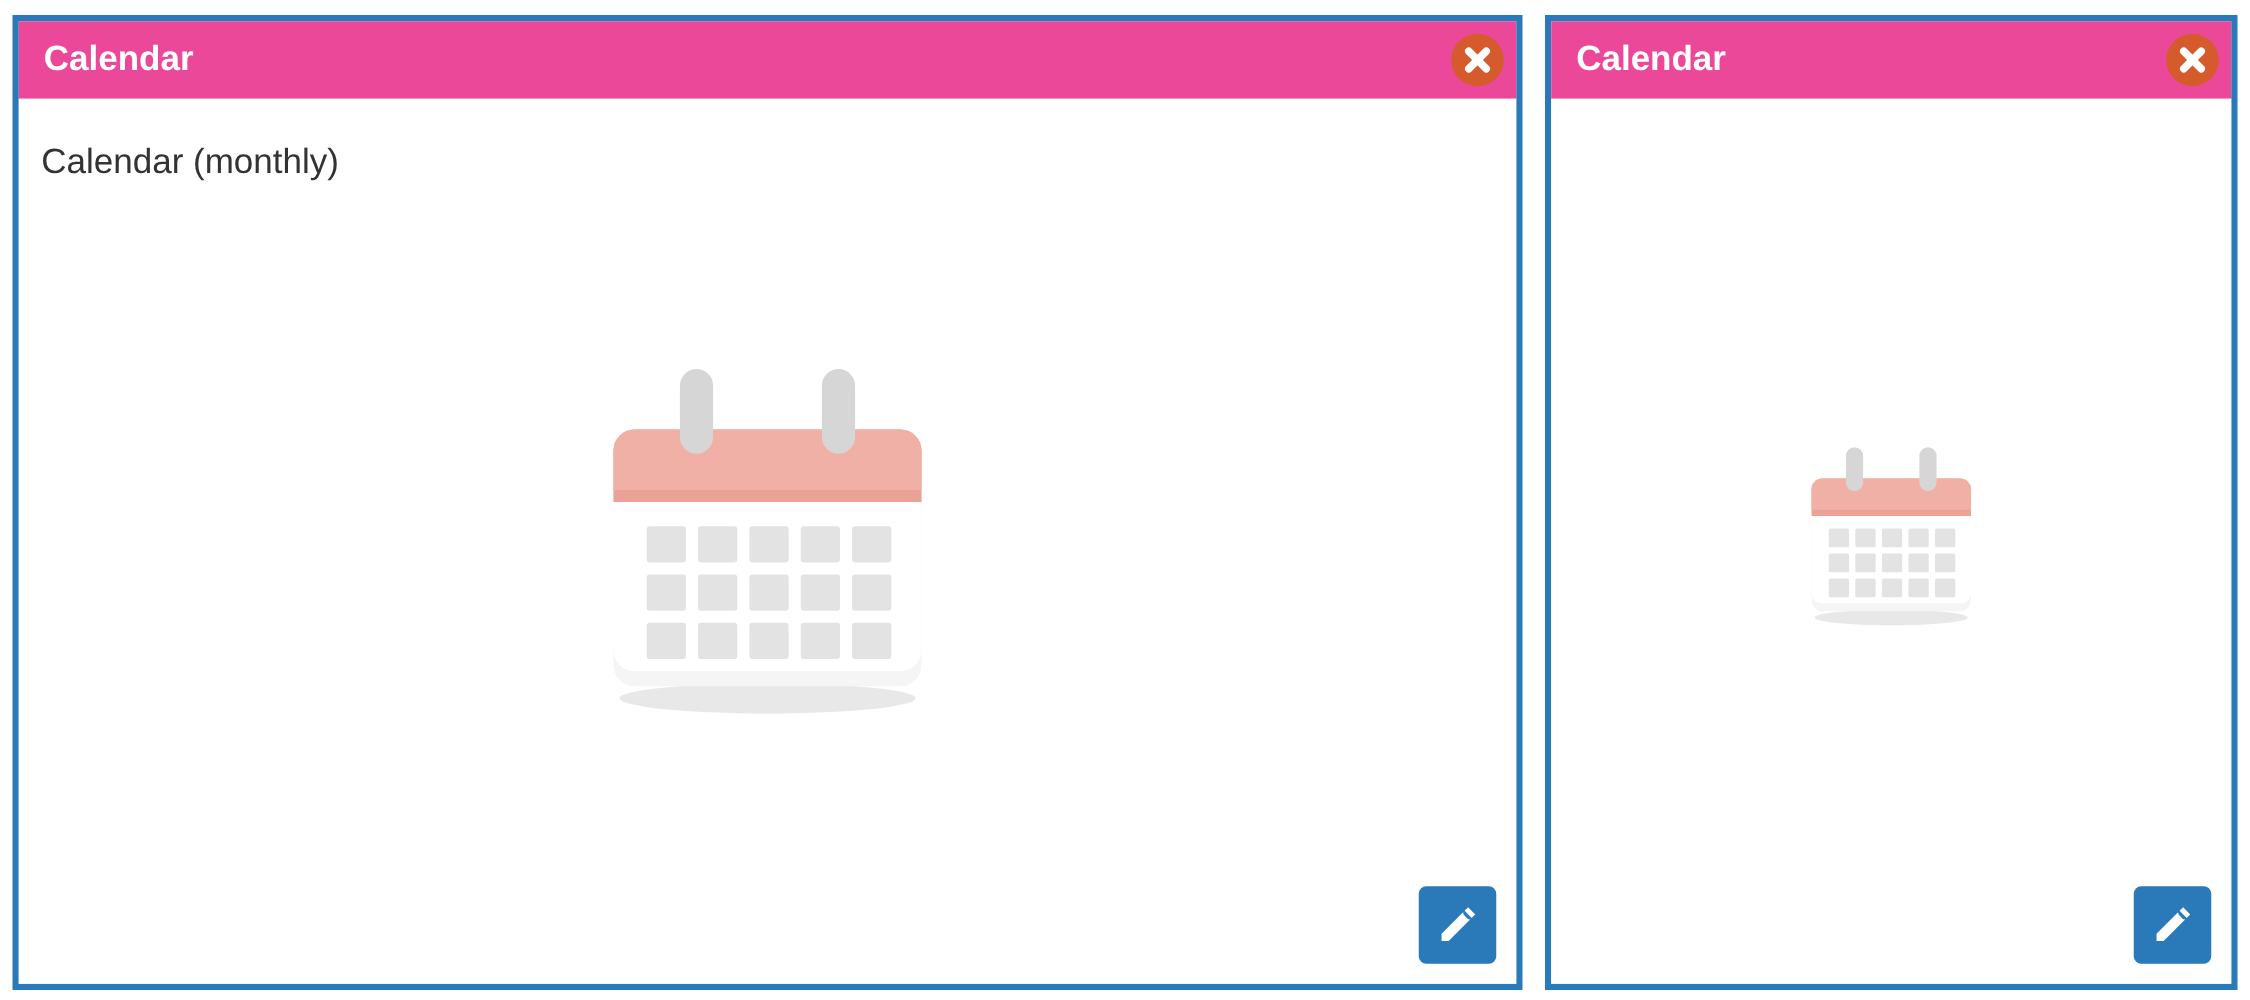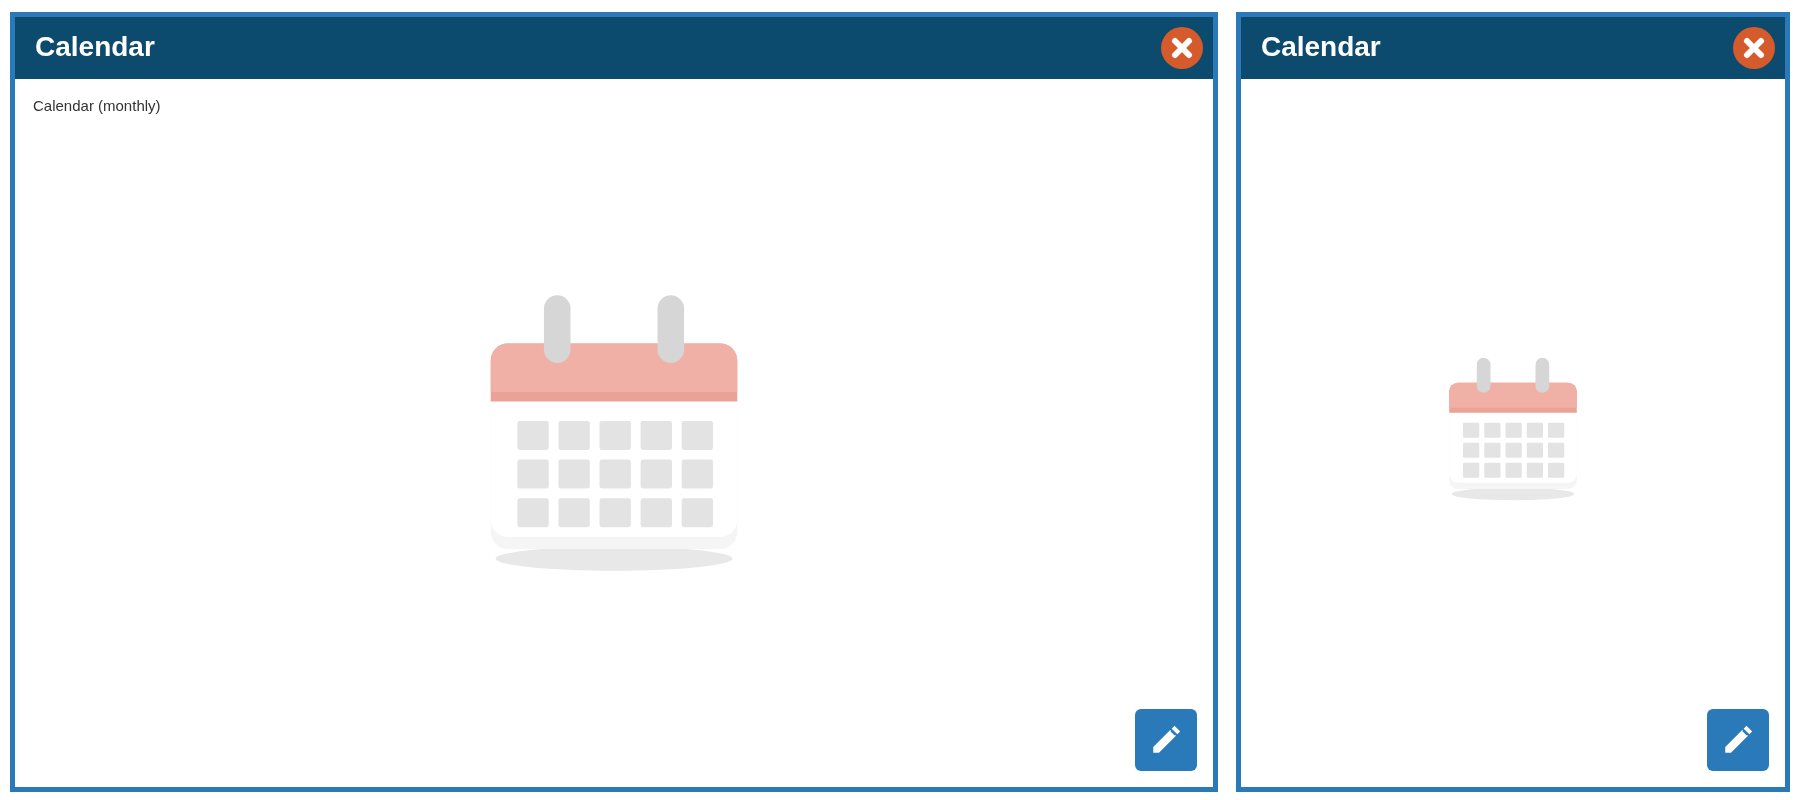--- a/index.html
+++ b/index.html
@@ -23,21 +23,21 @@
     background: #fff;
     box-sizing: border-box;
     position: relative;
     display: flex;
     flex-direction: column;
   }
   .panel-left  { width: 1210px; height: 780px; }
   .panel-right { width: 555px;  height: 780px; }
 
   .panel-header {
-    background: #0c4a6e;
+    background: #ec4899;
     color: #fff;
     font-weight: 700;
     font-size: 28px;
     padding: 14px 20px 16px 20px;
     display: flex;
     align-items: flex-end;
     justify-content: space-between;
     position: relative;
   }
   .close-btn {
@@ -55,23 +55,23 @@
     transform: translateY(-50%);
   }
   .close-btn svg { display: block; }
 
   .panel-body {
     flex: 1;
     position: relative;
     background: #fff;
   }
   .subtitle {
-    font-size: 15px;
+    font-size: 28px;
     color: #333;
-    padding: 18px 0 0 18px;
+    padding: 34px 0 0 18px;
   }
 
   .calendar-illustration {
     position: absolute;
     left: 50%;
     transform: translateX(-50%);
   }
   .panel-left  .calendar-illustration { top: 180px; width: 290px; }
   .panel-right .calendar-illustration { top: 260px; width: 150px; }
 

